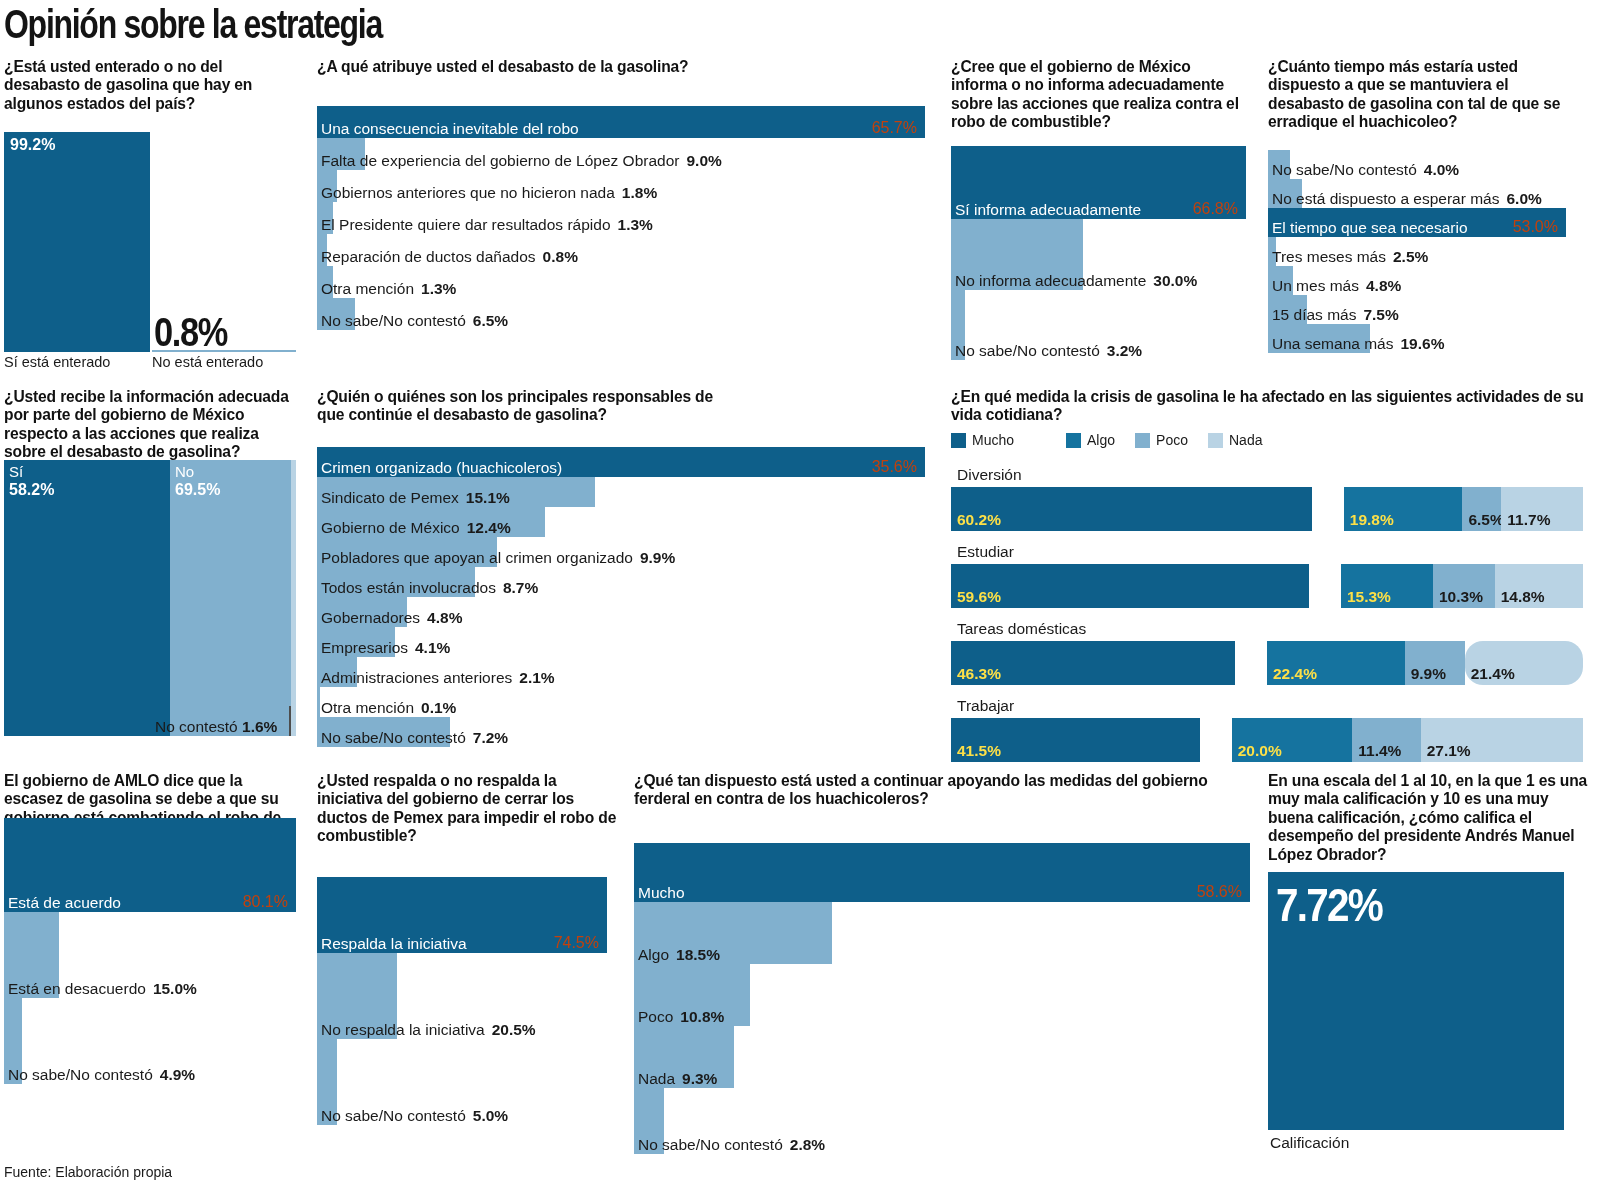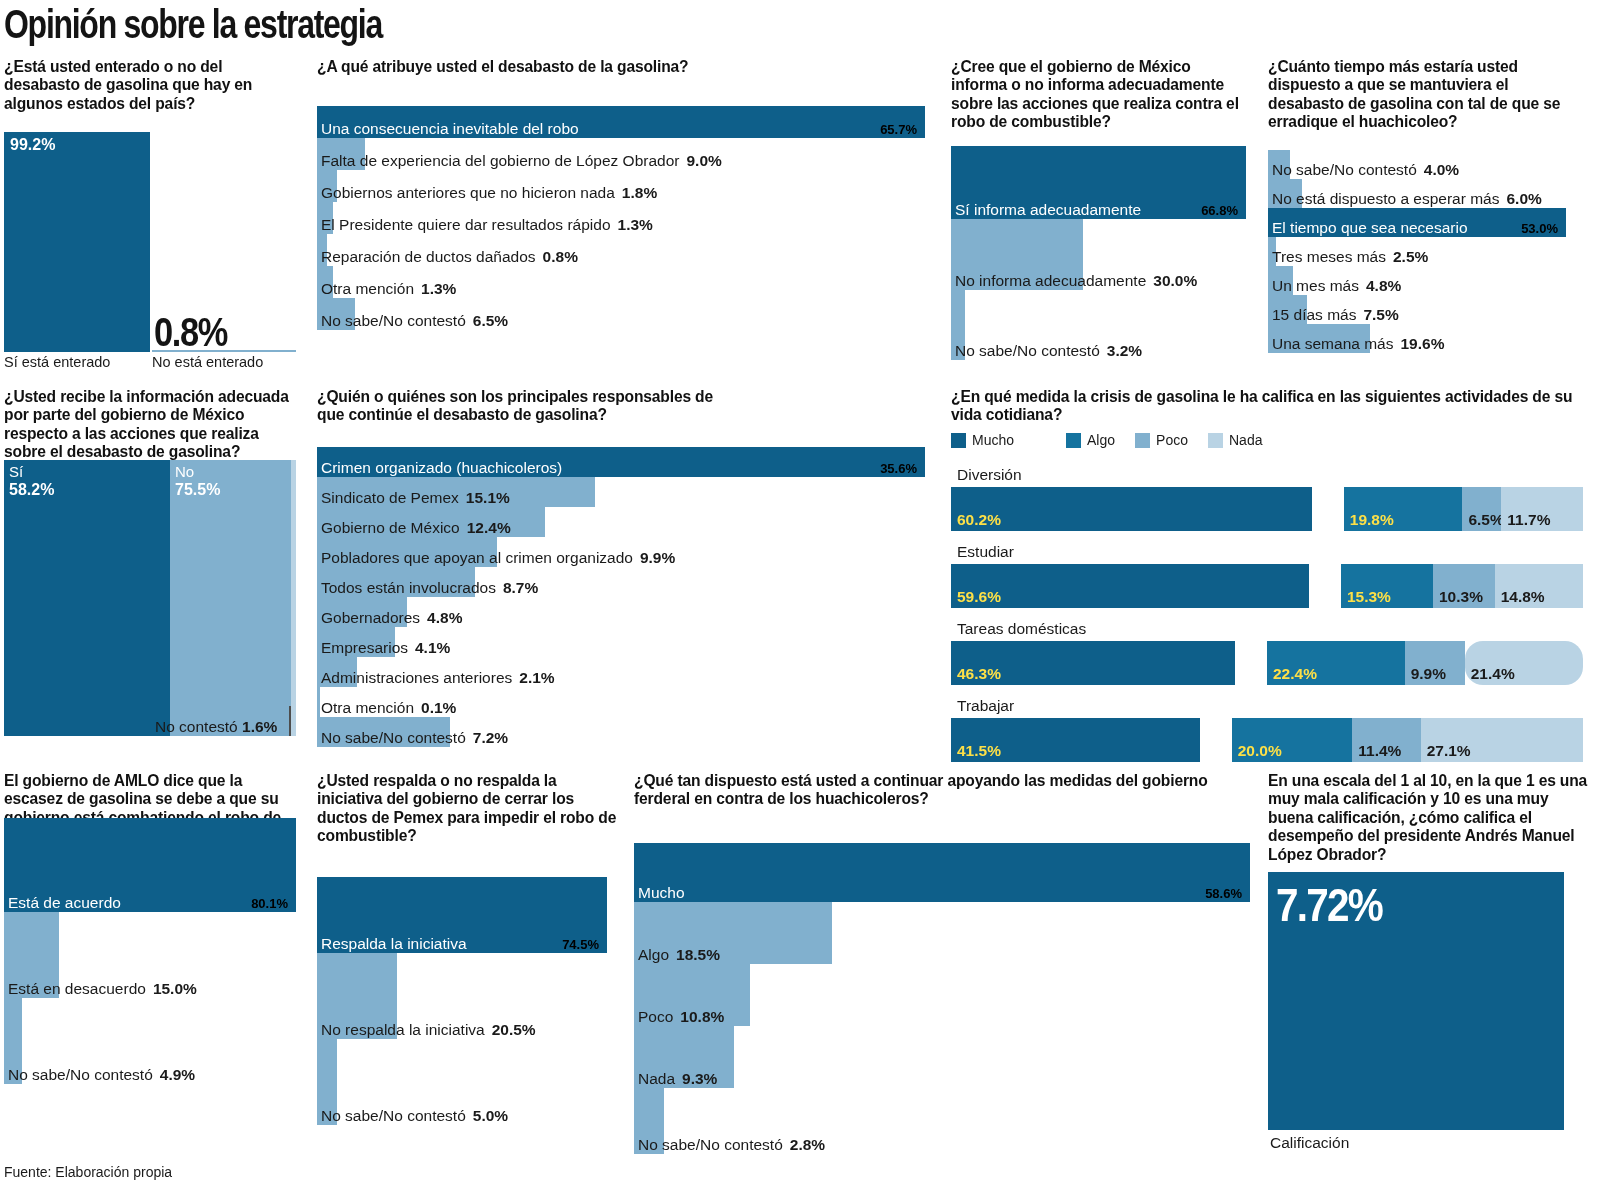--- a/index.html
+++ b/index.html
@@ -46,21 +46,21 @@
   .hbar-fill.dark { background: #0e5f8a; }
   .hbar-text {
     position: absolute; left: 4px; bottom: 2px;
     font-size: 15.5px; white-space: nowrap;
     color: #1a1a1a; line-height: 1;
   }
   .hbar-text .val { font-weight: bold; margin-left: 7px; }
   .hbar-row.topbar .hbar-text { color: #ffffff; }
   .hbar-valright {
     position: absolute; bottom: 2px; right: 8px;
-    font-size: 13px; font-weight: bold; color: #000000; line-height: 1;
+    font-size: 16px; font-weight: normal; color: #c2410c; line-height: 1;
   }
 
   
   .vbar { position: absolute; bottom: 0; background: #0e5f8a; }
   .vlabel { position: absolute; font-size: 14.5px; color: #1a1a1a; white-space: nowrap; }
   .vbig { position: absolute; font-size: 40px; font-weight: bold; letter-spacing: -1.6px;
           transform: scaleX(0.86); transform-origin: left bottom; color: #141414; }
   .vinner { position: absolute; font-size: 16px; font-weight: bold; color: #ffffff; }
 
   
@@ -131,21 +131,21 @@
   <div class="panel" style="left:4px; top:460px; width:292px; height:276px;">
     <div class="twocol-seg seg-si" style="left:0px; width:166px; background:#0e5f8a;">
       <div class="lab">
         <span>Sí</span>
         <b>58.2%</b>
       </div>
     </div>
     <div class="twocol-seg seg-no" style="left:166px; width:121px; background:#81b0ce;">
       <div class="lab">
         <span>No</span>
-        <b>75.5%</b>
+        <b>69.5%</b>
       </div>
     </div>
     <div class="twocol-seg seg-nc" style="left:287px; width:5px; background:#b9d3e4;"></div>
   </div>
   <div class="vrule" style="left:289px; top:706px; height:30px;"></div>
   <div class="nc-note" style="left:155px; top:718px;">
     <span>No contestó</span>
     <b>1.6%</b>
   </div>
 
@@ -400,21 +400,21 @@
       </div>
     </div>
     <div class="hbar-row" style="height:29px;">
       <div class="hbar-fill" style="width:102px;"></div>
       <div class="hbar-text">
         <span>Una semana más</span><span class="val">19.6%</span>
       </div>
     </div>
   </div>
 
-  <div class="q" style="left:951px; top:388px; width:650px;">¿En qué medida la crisis de gasolina le ha califica en las siguientes actividades de su vida cotidiana?</div>
+  <div class="q" style="left:951px; top:388px; width:650px;">¿En qué medida la crisis de gasolina le ha afectado en las siguientes actividades de su vida cotidiana?</div>
 
   <div class="stack-legend" style="left:951px; top:432px;">
     <span class="li">
       <i class="sw seg-mucho"></i>
       <span>Mucho</span>
     </span>
     <span class="li">
       <i class="sw seg-algo"></i>
       <span>Algo</span>
     </span>

